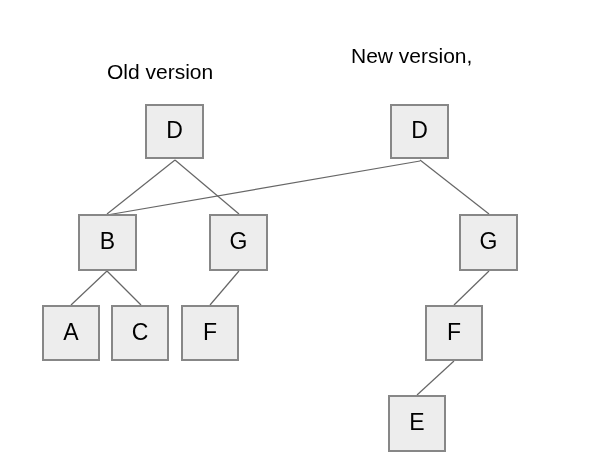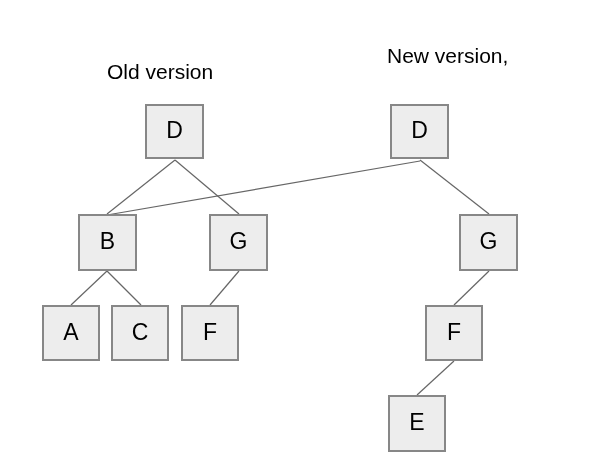--- a/index.html
+++ b/index.html
@@ -69,21 +69,21 @@
         <line x1="235" y1="271" x2="206" y2="305" stroke="#666666" stroke-width="1.2"></line>
         <line x1="416" y1="161" x2="103" y2="215" stroke="#666666" stroke-width="1.2"></line>
         <line x1="416" y1="160" x2="485" y2="214" stroke="#666666" stroke-width="1.2"></line>
         <line x1="485" y1="271" x2="450" y2="305" stroke="#666666" stroke-width="1.2"></line>
         <line x1="450" y1="361" x2="413" y2="395" stroke="#666666" stroke-width="1.2"></line>
       </g>
   </svg>
 
   <div class="caption" style="left:103px; top:56px;">Old version</div>
 
-  <div class="caption" style="left:347px; top:40px;margin-left:36px;">New version,</div>
+  <div class="caption" style="left:347px; top:40px;">New version,</div>
 
 
   <div class="node" style="left:141px; top:104px; width:59px; height:55px;">
     <span class="node-label">D</span>
   </div>
 
   <div class="node" style="left:74px; top:214px; width:59px; height:57px;">
     <span class="node-label">B</span>
   </div>
 

